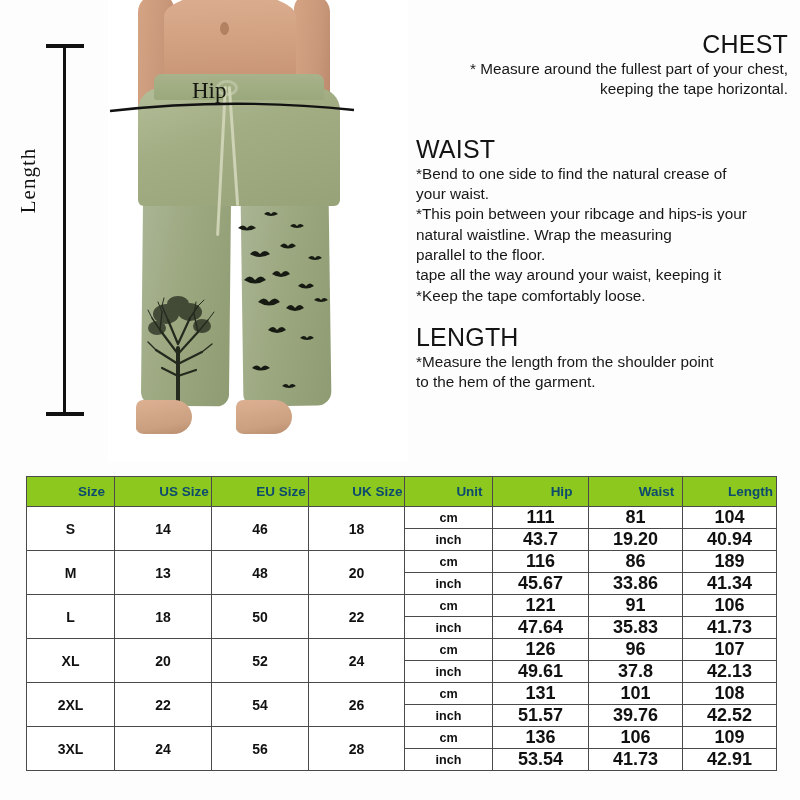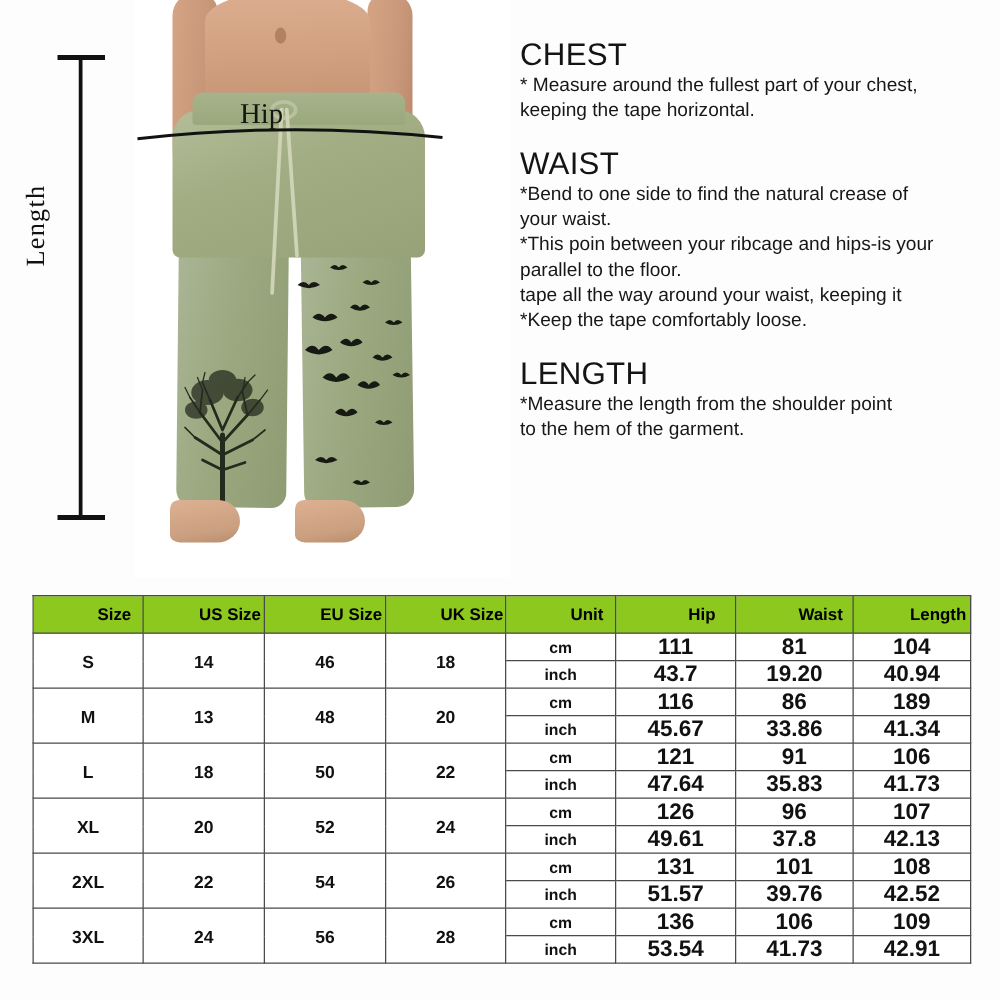--- a/index.html
+++ b/index.html
@@ -174,21 +174,21 @@
     margin: 0 0 1px 0;
     line-height: 1.12;
   }
   .sec-body {
     font-size: 15.3px;
     color: #171717;
     line-height: 1.33;
     margin: 0;
   }
   .sec-body p { margin: 0; }
-  .block-chest  { margin-bottom: 17px; }
+  .block-chest  { margin-bottom: 35px; text-align: right; }
   .block-waist  { margin-bottom: 17px; }
 
   
   #size-table-wrap {
     position: absolute;
     left: 26px; top: 476px;
     width: 750px;
   }
   table#size-table {
     border-collapse: collapse;
@@ -203,21 +203,21 @@
     border: 1.6px solid #4a4a4a;
     text-align: center;
     padding: 0;
     height: 21px;
     background: #ffffff;
   }
   table#size-table thead th {
     background: #8cc81e;
     height: 30px;
     font-size: 13.5px;
-    color: #000000;
+    color: #0c4a6e;
     border-color: #4a4a4a;
     padding-left: 42px;
   }
   td.size-cell, td.us-cell, td.eu-cell, td.uk-cell {
     font-size: 14px;
   }
   td.unit-cell { font-size: 12.6px; }
   td.val-cell  { font-size: 18px; }
 
   col.c-size { width: 88px; }
@@ -314,20 +314,21 @@
           <p>keeping the tape horizontal.</p>
         </div>
       </div>
 
       <div class="block-waist">
         <div class="sec-title">WAIST</div>
         <div class="sec-body">
           <p>*Bend to one side to find the natural crease of</p>
           <p>your waist.</p>
           <p>*This poin between your ribcage and hips-is your</p>
+          <p>natural waistline. Wrap the measuring</p>
           <p>parallel to the floor.</p>
           <p>tape all the way around your waist, keeping it</p>
           <p>*Keep the tape comfortably loose.</p>
         </div>
       </div>
 
       <div class="block-length">
         <div class="sec-title">LENGTH</div>
         <div class="sec-body">
           <p>*Measure the length from the shoulder point</p>

